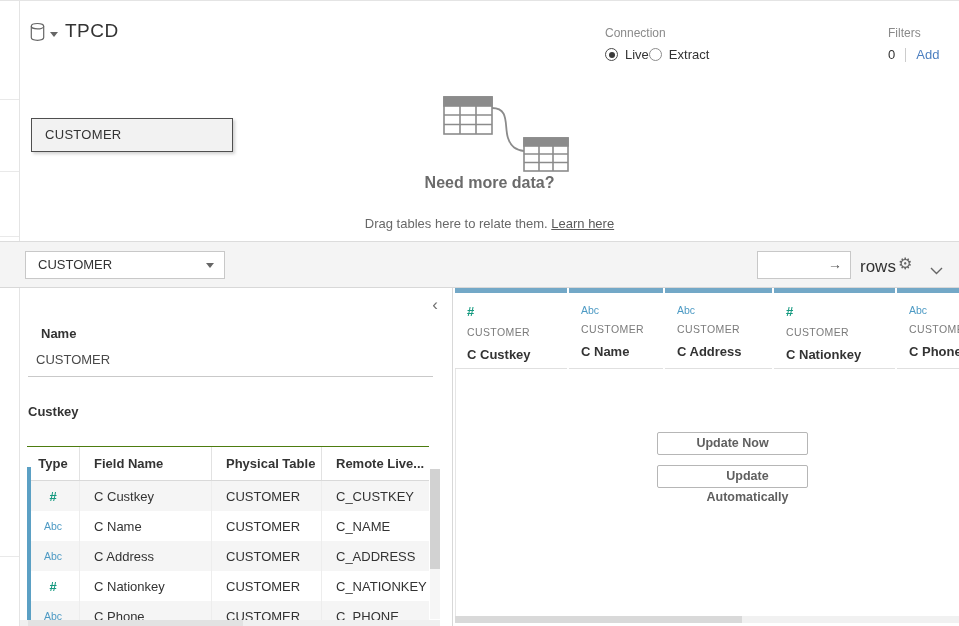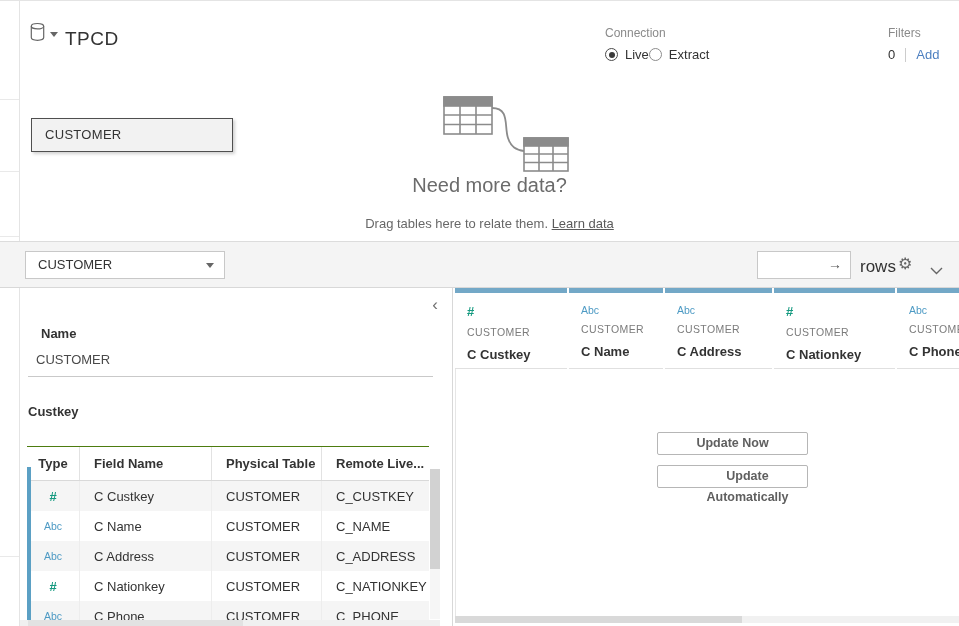--- a/index.html
+++ b/index.html
@@ -10,21 +10,21 @@
     border-top:1px solid #e4e4e4;
   }
   
   .left-rail{ position:absolute; left:0; top:0; bottom:0; width:20px; background:#fff; border-right:1px solid #e4e4e4; }
   .left-rail .tick{ position:absolute; left:0; width:100%; height:1px; background:#e9e9e9; }
 
   
   .header{ position:absolute; left:20px; top:0; right:0; height:88px; background:#fff; }
   .ds-icon-wrap{ position:absolute; left:8px; top:21px; display:flex; align-items:center; gap:3px; cursor:pointer; }
   .caret{ width:0; height:0; border-left:4px solid transparent; border-right:4px solid transparent; border-top:5px solid #666; }
-  .page-title{ position:absolute; left:45px; top:19px; font-size:19px; letter-spacing:.5px; color:#333;margin-top:8px; }
+  .page-title{ position:absolute; left:45px; top:19px; font-size:19px; letter-spacing:.5px; color:#333; }
   .connection{ position:absolute; left:585px; top:25px; }
   .group-label{ font-size:12px; color:#8a8a8a; }
   .radio-row{ display:flex; margin-top:7px; align-items:center; }
   .radio-opt{ display:flex; align-items:center; gap:7px; font-size:13px; color:#333; cursor:pointer; }
   .radio{ width:13px; height:13px; border-radius:50%; border:1px solid #8c8c8c; position:relative; background:#fff; }
   .radio.checked{ border-color:#4a4a4a; }
   .radio.checked::after{ content:""; position:absolute; left:2.5px; top:2.5px; width:6px; height:6px; border-radius:50%; background:#3a3a3a; }
   .filters{ position:absolute; left:868px; top:25px; }
   .filters-row{ display:flex; align-items:center; gap:10px; margin-top:7px; font-size:13px; }
   .filters-count{ color:#333; }
@@ -32,21 +32,21 @@
   .link{ color:#4c7fc0; cursor:pointer; text-decoration:none;text-align:center; }
 
   
   .canvas{ position:absolute; left:20px; top:88px; right:0; height:152px; background:#fff; }
   .table-node{
     position:absolute; left:11px; top:29px; width:202px; height:34px;
     background:#f2f2f2; border:1px solid #4f4f4f; box-shadow:2px 2px 3px rgba(0,0,0,.18);
     font-size:13px; color:#333; line-height:32px; padding-left:13px; letter-spacing:.3px; cursor:pointer;
   }
   .empty-graphic{ position:absolute; left:420px; top:5px; }
-  .empty-title{ position:absolute; left:0; right:0; top:85px; text-align:center; font-size:20px; font-weight:400; color:#6b6b6b; }
+  .empty-title{ position:absolute; left:0; right:0; top:85px; text-align:center; font-size:16px; font-weight:700; color:#6b6b6b; }
   .empty-hint{ position:absolute; left:0; right:0; top:127px; text-align:center; font-size:13px; color:#686868; }
   .empty-hint .learn{ color:#5a5a5a; text-decoration:underline; font-weight:500; cursor:pointer; }
 
   
   .toolbar{ position:absolute; left:0; right:0; top:240px; height:47px; background:#f4f4f4; border-top:1px solid #dcdcdc; border-bottom:1px solid #d8d8d8; }
   .table-select{
     position:absolute; left:25px; top:9px; width:200px; height:28px; background:#fff; border:1px solid #c8c8c8;
     font-size:13px; color:#333; line-height:26px; padding:0 10px 0 12px; cursor:pointer;
   }
   .table-select .caret{ position:absolute; right:10px; top:11px; }
@@ -165,21 +165,21 @@
           <rect x="84" y="44" width="44" height="8" fill="#8b8b8b"></rect>
           <line x1="99" y1="52" x2="99" y2="77"></line>
             <line x1="113" y1="52" x2="113" y2="77"></line>
           <line x1="84" y1="60" x2="128" y2="60"></line>
             <line x1="84" y1="68.5" x2="128" y2="68.5"></line>
         </g>
       </svg>
     </div>
     <div class="empty-title">Need more data?</div>
     <div class="empty-hint">
-      <span>Drag tables here to relate them. </span><a class="learn">Learn data</a>
+      <span>Drag tables here to relate them. </span><a class="learn">Learn here</a>
     </div>
   </div>
 
   <div class="toolbar">
     <div class="table-select">
       <span>CUSTOMER</span>
       <span class="caret"></span>
     </div>
     <div class="rows-input">
       <input type="text" value="" style="">

